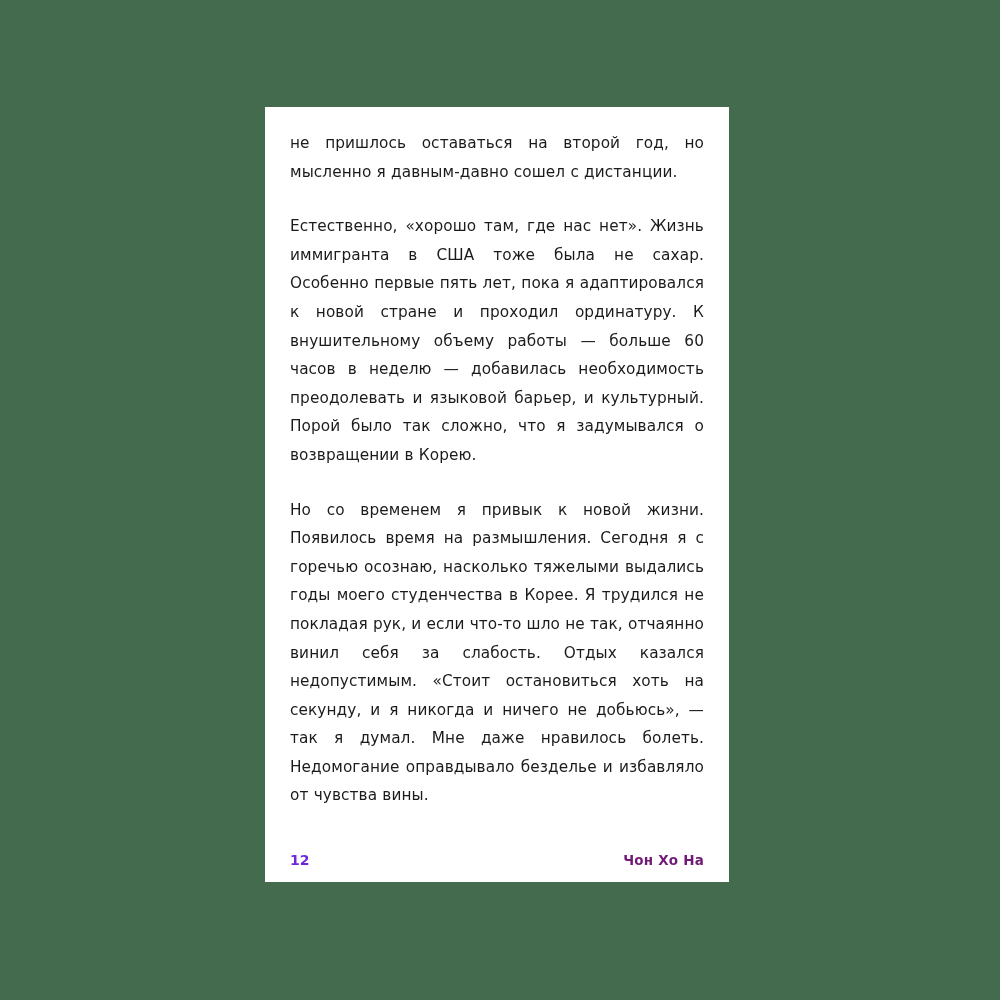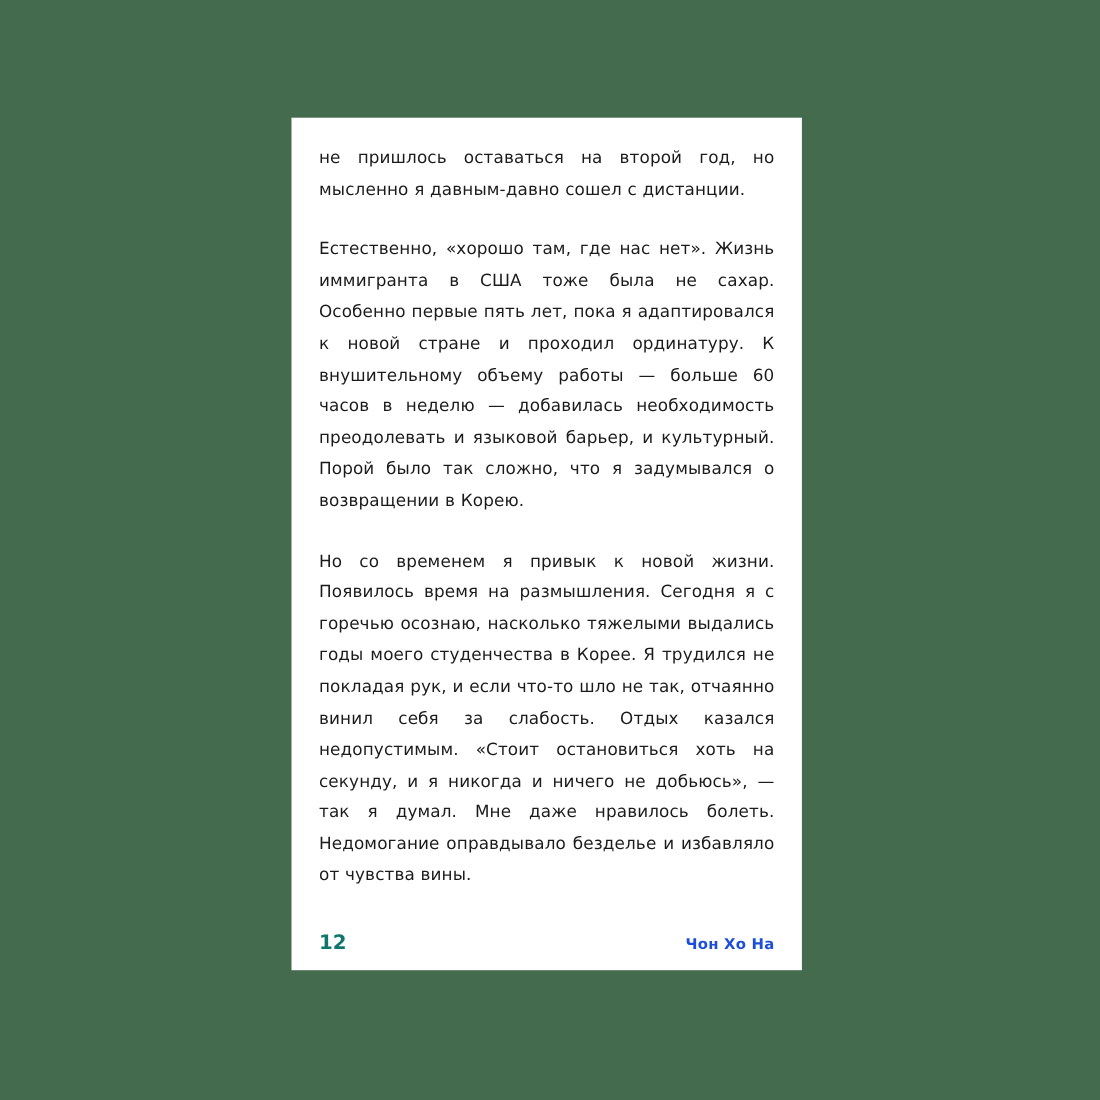--- a/index.html
+++ b/index.html
@@ -53,28 +53,28 @@
     position: absolute;
     left: 25px;
     right: 25px;
     bottom: 14px;
     display: flex;
     align-items: baseline;
     justify-content: space-between;
     font-family: "DejaVu Sans", sans-serif;
   }
   .folio {
-    font-size: 18px;
+    font-size: 14px;
     font-weight: bold;
-    color: #0f766e;
+    color: #6d28d9;
   }
   .running-head {
     font-size: 13.5px;
     font-weight: bold;
-    color: #1d4ed8;
+    color: #701a75;
     letter-spacing: 0.2px;
   }
 </style>
 </head>
 <body>
 
 <div class="stage">
   <div class="page">
     <div class="body-text">
       <p class="para">не пришлось оставаться на второй год, но мысленно я давным-давно сошел с дистанции.</p>

